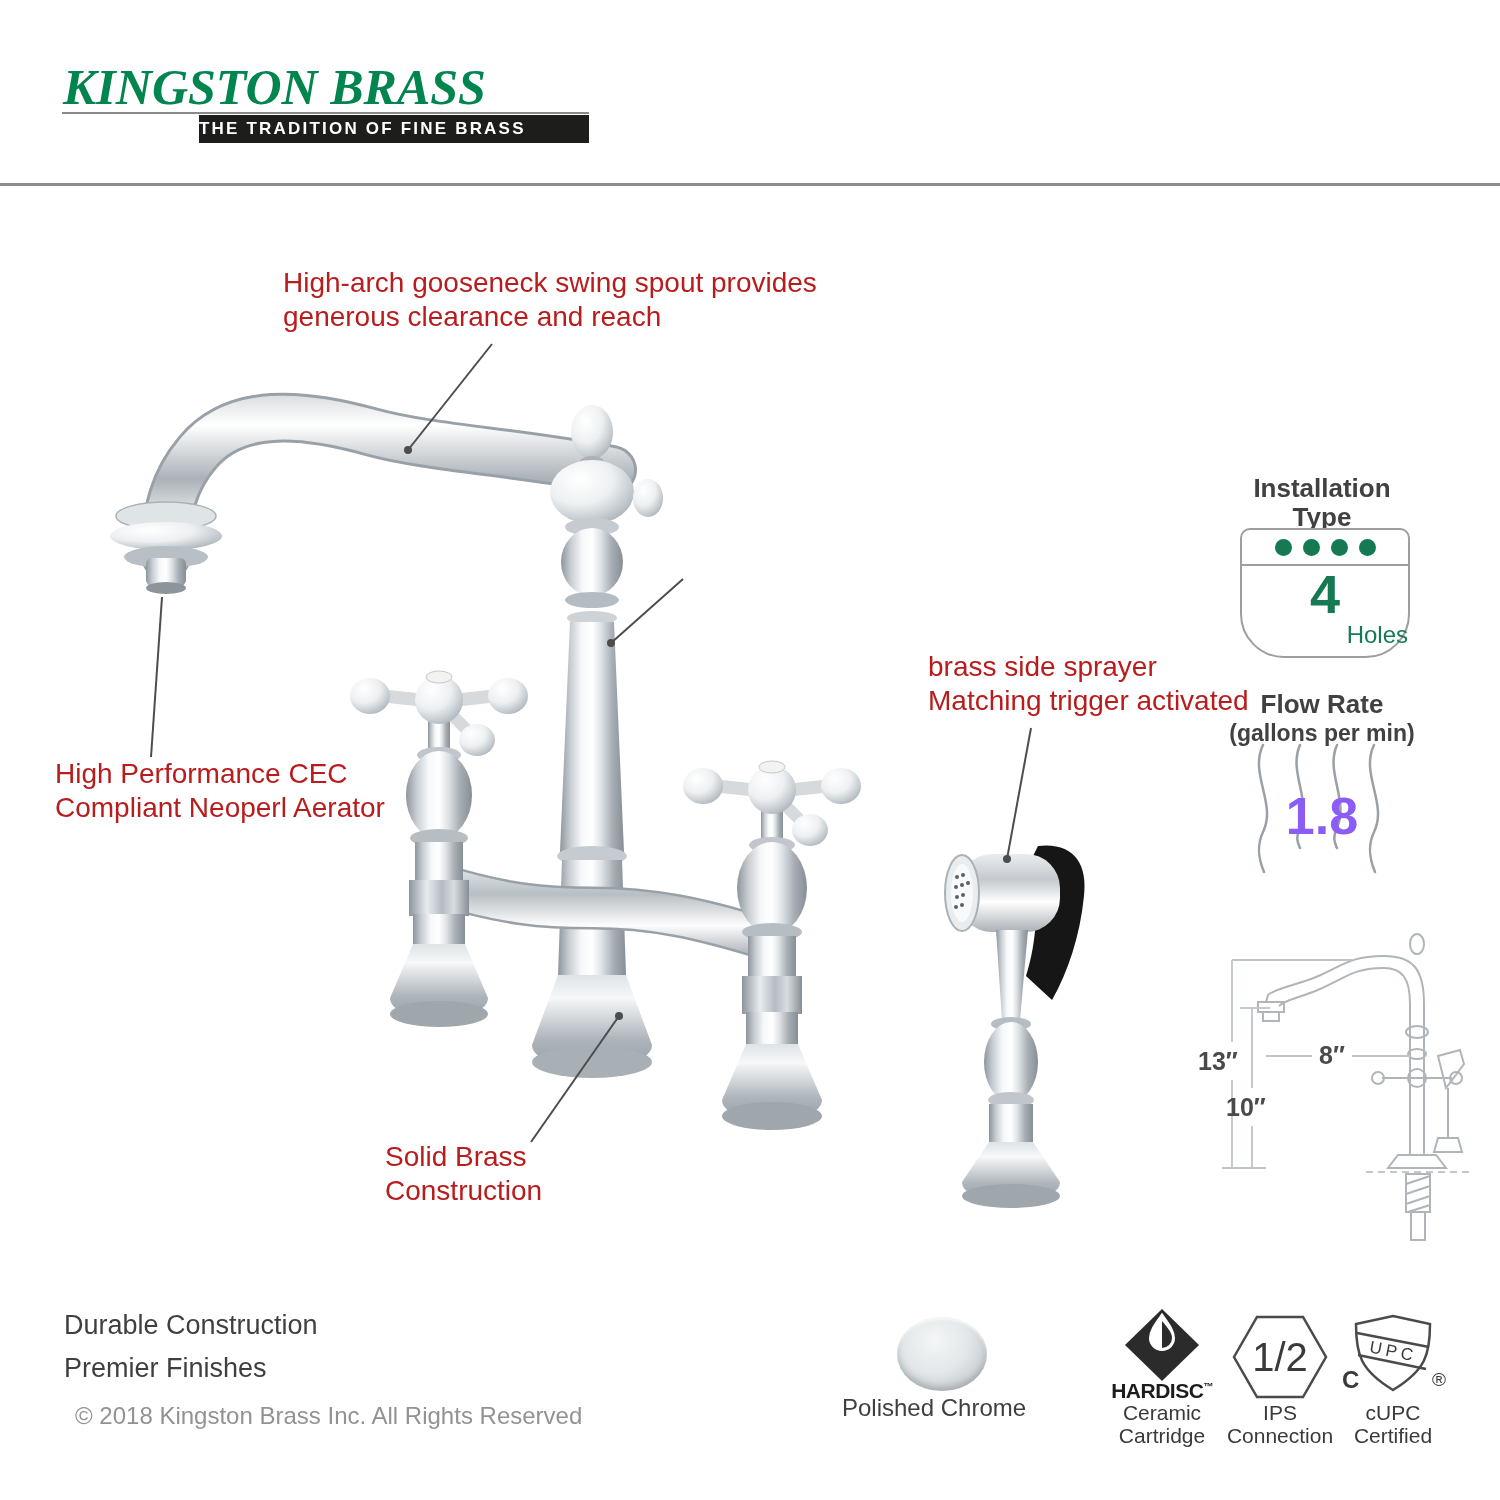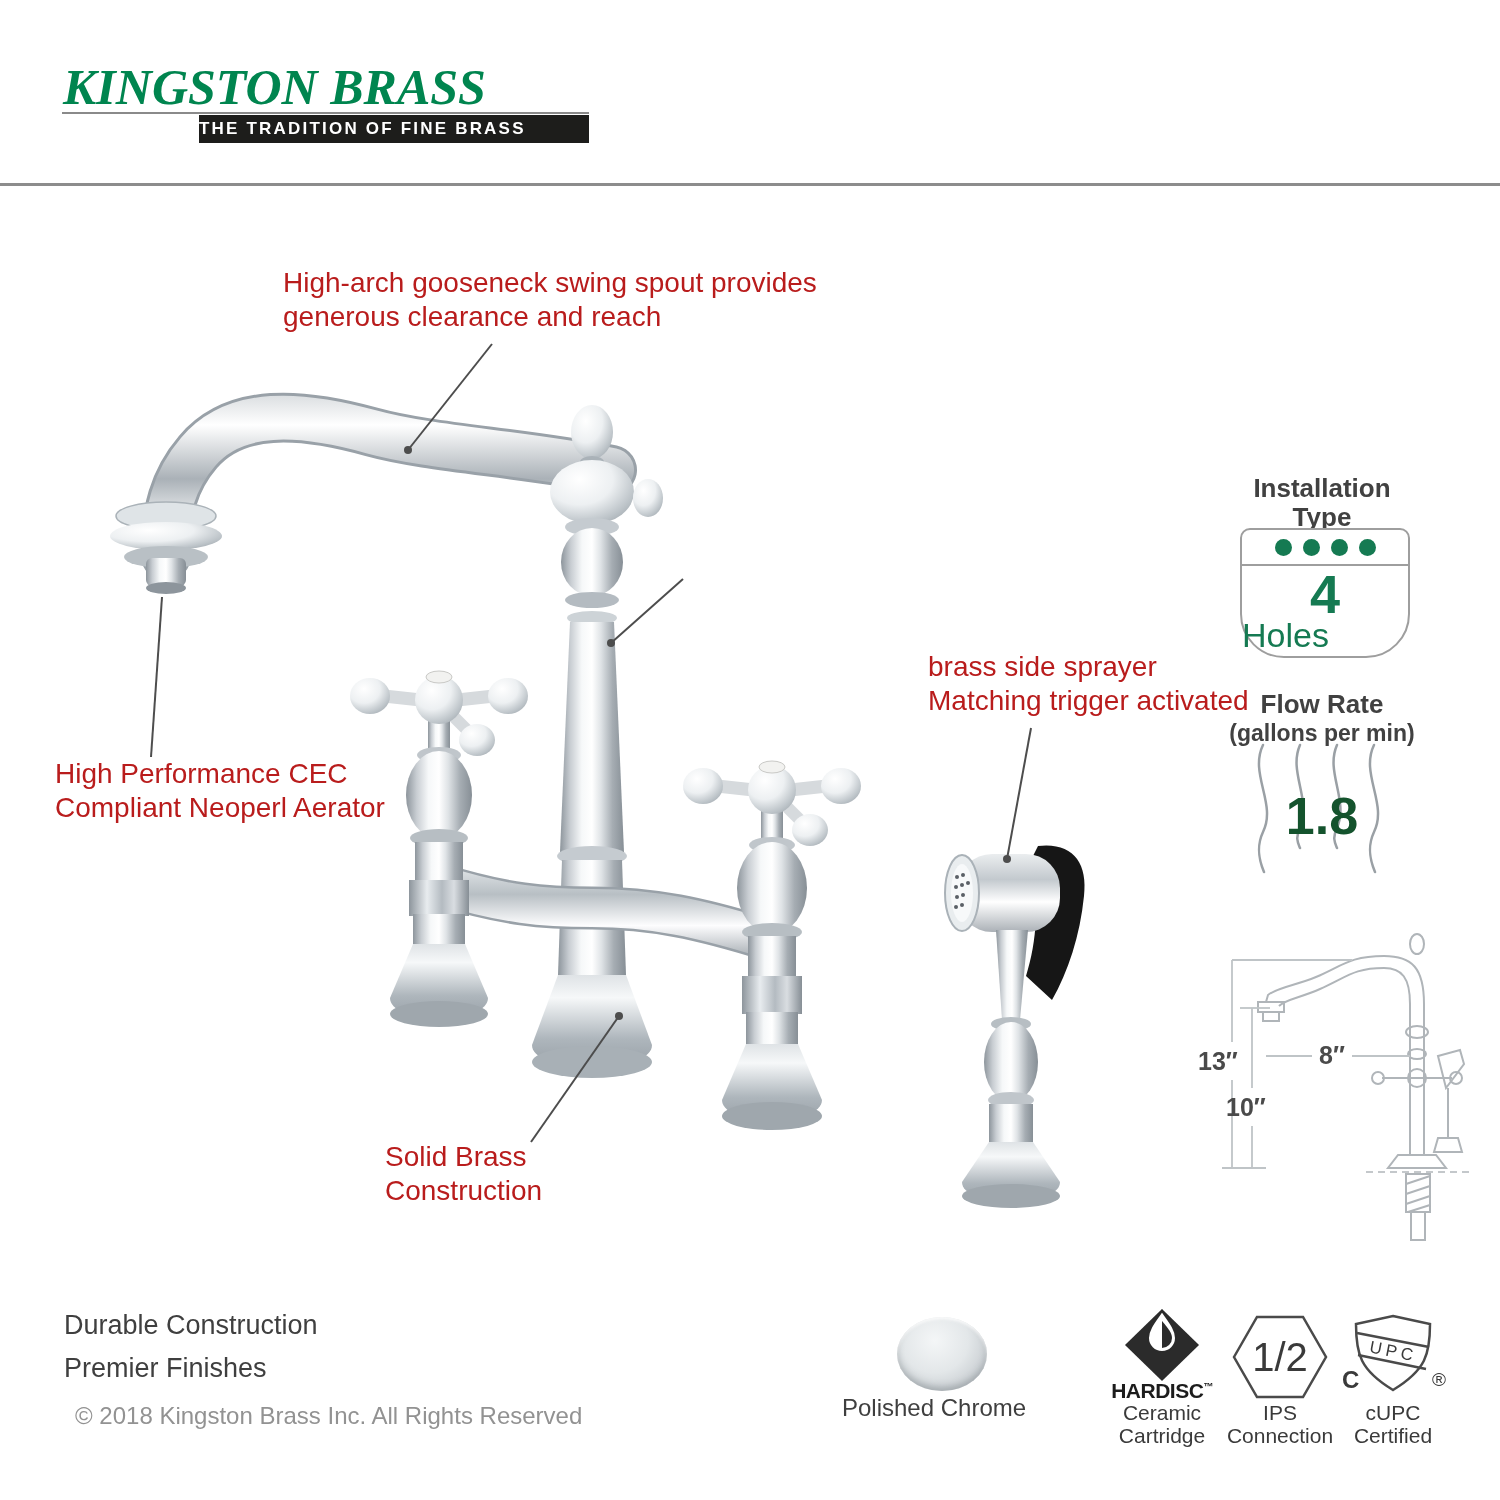--- a/index.html
+++ b/index.html
@@ -16,22 +16,22 @@
   
   .ann{color:#b91c1c;font-size:28px;line-height:34px;white-space:nowrap;}
   
   .spec-title{width:220px;text-align:center;color:#414141;font-size:26px;line-height:29px;font-weight:bold;}
   .spec-sub{font-size:23px;font-weight:bold;}
   .inst-box{left:1240px;top:528px;width:166px;height:126px;border:2px solid #9e9e9e;
             border-radius:10px 10px 44px 44px;background:#ffffff;}
   .inst-band{height:34px;border-bottom:2px solid #9e9e9e;display:flex;align-items:center;justify-content:center;gap:11px;}
   .hole-dot{width:17px;height:17px;border-radius:50%;background:#157A52;}
   .inst-num{text-align:center;color:#157A52;font-size:54px;line-height:56px;font-weight:bold;}
-  .inst-unit{text-align:left;color:#157A52;font-size:34px;line-height:26px;}
-  .flow-num{left:1252px;top:786px;width:140px;text-align:center;color:#14532d;font-size:52px;font-weight:bold;}
+  .inst-unit{text-align:right;color:#157A52;font-size:24px;line-height:26px;}
+  .flow-num{left:1252px;top:786px;width:140px;text-align:center;color:#8b5cf6;font-size:52px;font-weight:bold;}
   
   .feat{left:64px;color:#3f3f3f;font-size:27px;}
   .copyright{left:62px;top:1402px;color:#929292;font-size:24px;margin-left:13px;}
   
   .chrome-disc{left:897px;top:1317px;width:90px;height:74px;border-radius:50%;
                background:radial-gradient(ellipse at 42% 32%, #f4f6f7 0%, #e3e7e9 45%, #c9ced2 75%, #b3b9be 100%);
                box-shadow:inset 0 -4px 6px rgba(120,128,134,.45), inset 0 2px 3px #ffffff;}
   .finish-label{left:842px;top:1394px;width:200px;text-align:left;color:#3f3f3f;font-size:24px;font-weight:normal;}
   
   .cert-label{width:170px;text-align:center;color:#3a3a3a;font-size:21px;line-height:23px;}

